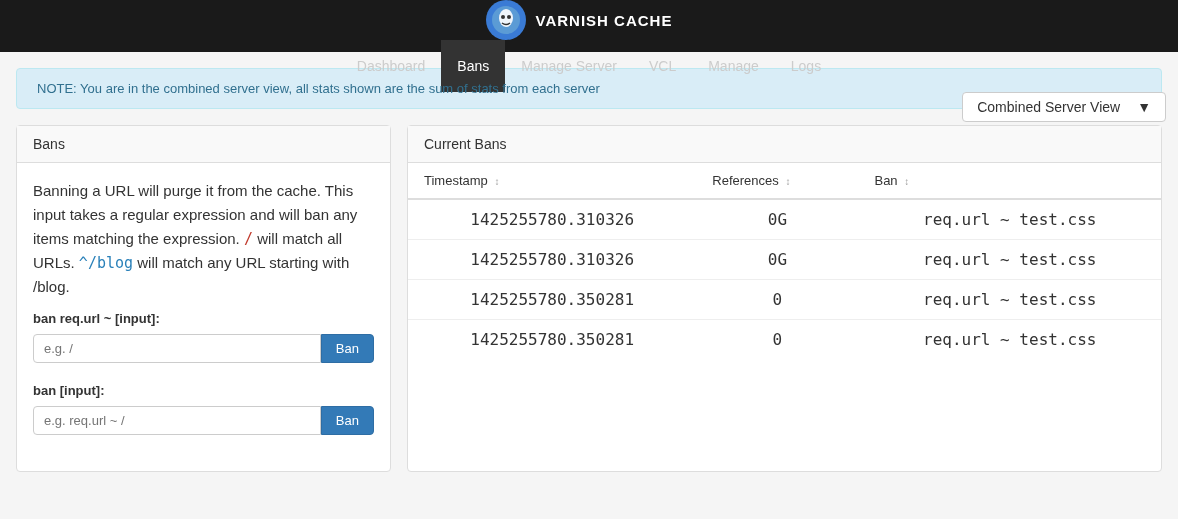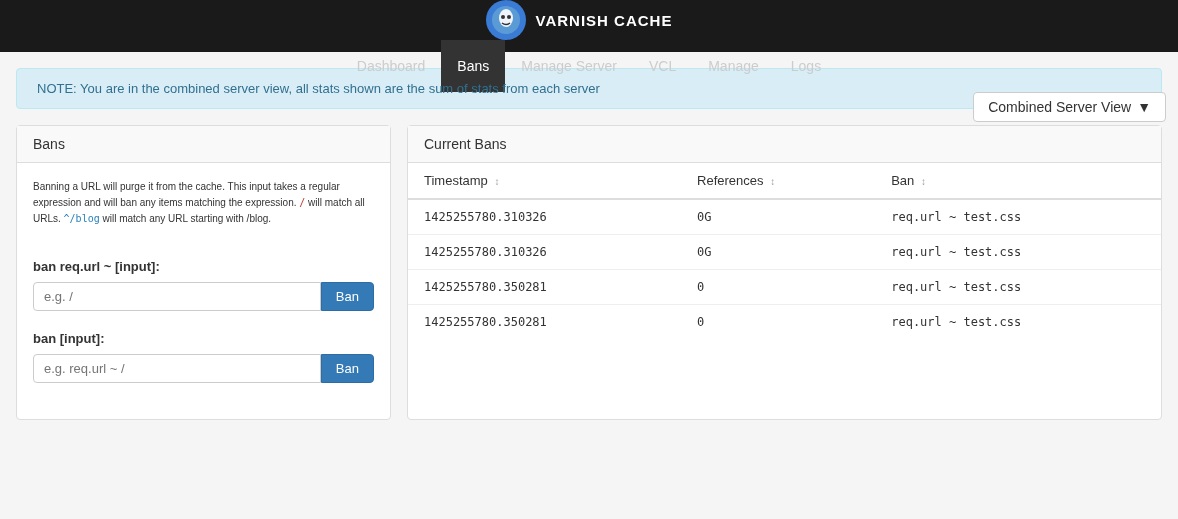--- a/index.html
+++ b/index.html
@@ -62,21 +62,21 @@
     .combined-server-btn {
       background: #fff;
       color: #333;
       border: 1px solid #ccc;
       padding: 6px 14px;
       border-radius: 4px;
       cursor: pointer;
       font-size: 14px;
       display: flex;
       align-items: center;
-      gap: 6px;
+      gap: 17px;
     }
 
     
     .note-bar {
       background: #d9edf7;
       border: 1px solid #bce8f1;
       color: #31708f;
       padding: 12px 20px;
       margin: 16px 16px 0 16px;
       border-radius: 4px;
@@ -103,23 +103,23 @@
       padding: 10px 16px;
       border-bottom: 1px solid #ddd;
       font-size: 14px;
       font-weight: normal;
       background: #f9f9f9;
     }
     .panel-body {
       padding: 16px;
     }
     .bans-description {
-      font-size: 10px;
+      font-size: 15px;
       line-height: 1.6;
-      margin-bottom: 32px;
+      margin-bottom: 12px;
       color: #333;
     }
     .highlight-red { color: #c0392b; font-family: monospace; }
     .highlight-blue { color: #2980b9; font-family: monospace; }
 
     .form-label {
       font-weight: bold;
       margin-bottom: 8px;
       display: block;
       font-size: 13px;
@@ -168,21 +168,22 @@
       padding: 10px 16px;
       text-align: left;
       font-weight: normal;
       color: #333;
       background: #fff;
     }
     .bans-table td {
       padding: 10px 16px;
       border-bottom: 1px solid #eee;
       font-family: monospace;
-      font-size: 12px;
+      font-size: 16px;
+      text-align: center;
     }
     .bans-table tr:last-child td { border-bottom: none; }
     .sort-arrow { color: #999; font-size: 10px; margin-left: 3px; }
   </style>
 </head>
 <body>
 
 <nav class="navbar">
   <div class="navbar-brand">
     <div class="navbar-logo">

